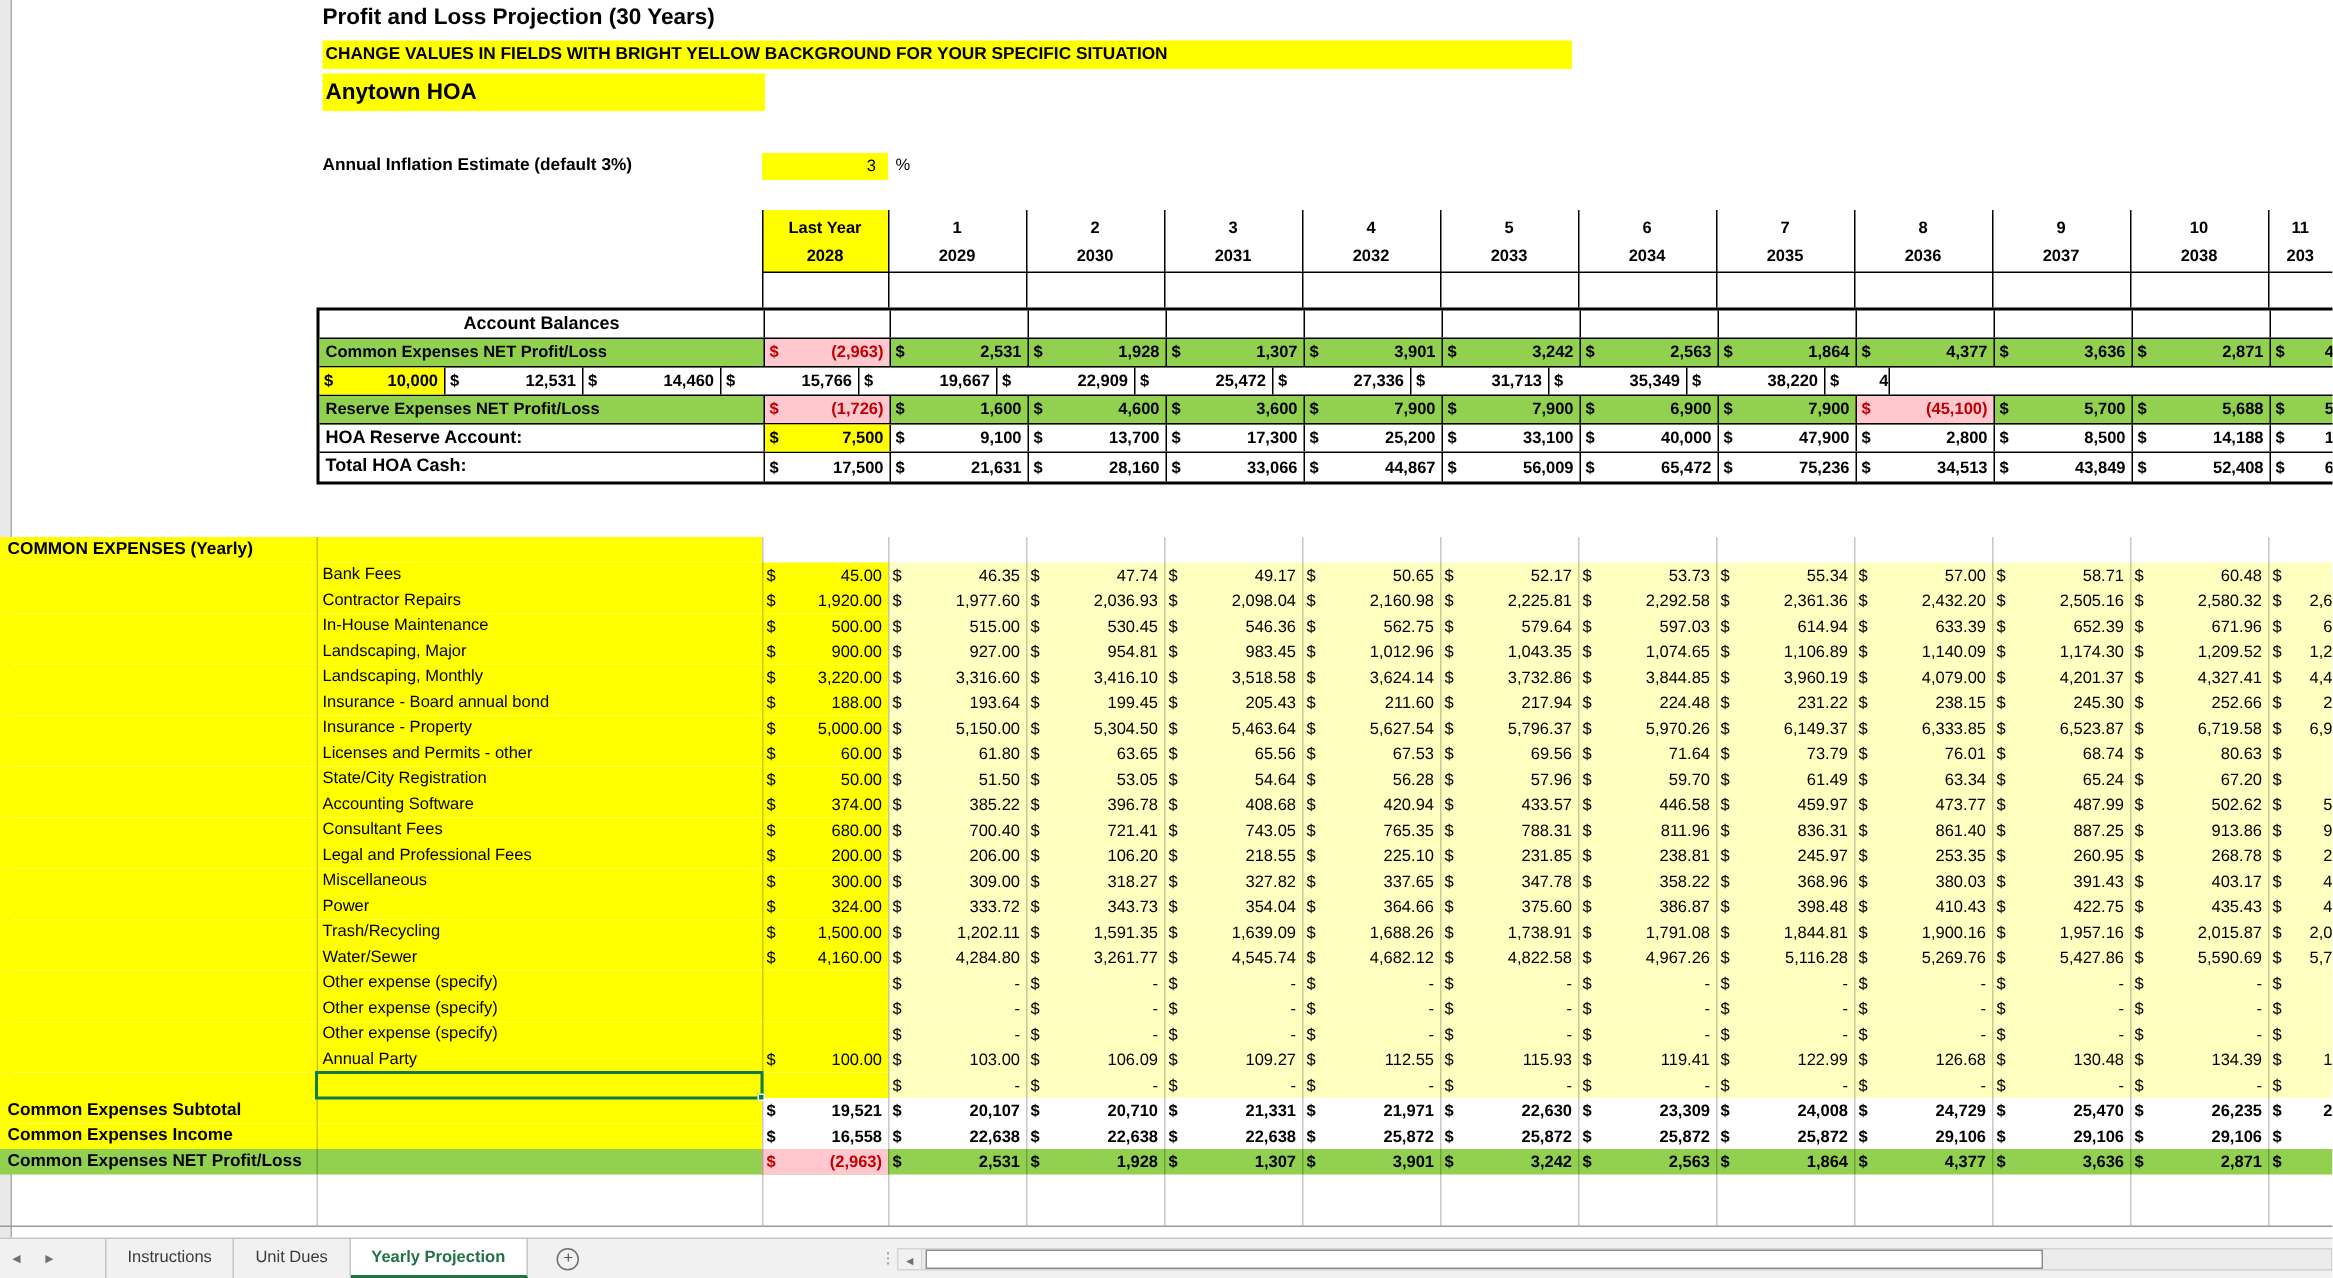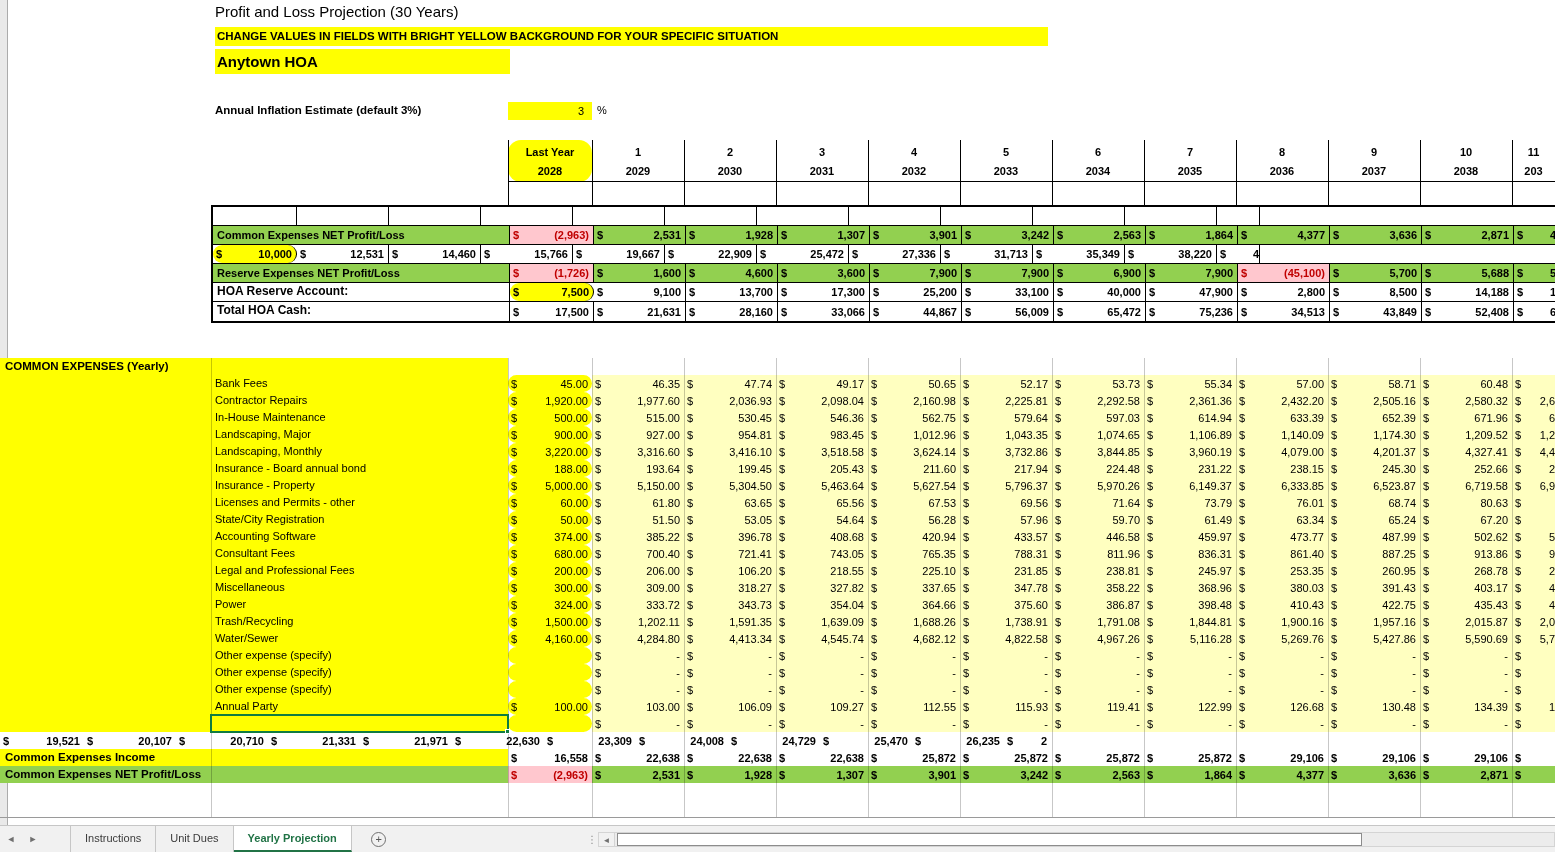--- a/index.html
+++ b/index.html
@@ -7,33 +7,33 @@
   body {
     position:relative; overflow:hidden; background:#fff; color:#000;
     font-family:"Liberation Sans", sans-serif; font-size:11px;
   }
   .abs { position:absolute; }
 
   
   #left-strip { left:0; top:0; width:8px; height:825px; background:#e9e9e9; border-right:1px solid #ababab; }
 
   
-  #title   { left:215px; top:3px;  font-size:15px; font-weight:normal; white-space:nowrap; }
+  #title   { left:215px; top:3px;  font-size:15px; font-weight:bold; white-space:nowrap; }
   #banner  { left:215px; top:27px; width:833px; height:19px; background:var(--by); font-weight:bold; font-size:11.5px; line-height:19px; padding-left:2px; white-space:nowrap; overflow:hidden; }
   #org     { left:215px; top:49px; width:295px; height:25px; background:var(--by); font-weight:bold; font-size:15px; line-height:25px; padding-left:2px; }
   #infl-label { left:215px; top:104px; font-weight:bold; font-size:11.5px; }
   #infl-cell  { left:508px; top:102px; width:84px; height:18px; background:var(--by); text-align:right; padding-right:8px; line-height:18px; }
   #infl-unit  { left:597px; top:104px; }
 
   
   #col-headers { left:0; top:140px; height:42px; display:flex; font-weight:bold; }
   .hspacer { width:508px; }
   .hcell   { height:42px; text-align:center; padding-top:3px; overflow:hidden; }
   .hcell span { display:block; line-height:19px; }
-  .ylwbg  { background:var(--by) !important;border-radius:13px; }
+  .ylwbg  { background:var(--by) !important; }
   .palebg { background:var(--py); }
   .whitebg{ background:#fff; }
 
   
   .vc { display:flex; justify-content:space-between; align-items:center;
         padding:0 4px 0 3px; overflow:hidden; white-space:nowrap; }
   .vc .n { margin-left:auto; }
   .neg { background:var(--nb) !important; color:var(--nt); }
 
   
@@ -148,20 +148,21 @@
       <span>10</span>
       <span>2038</span>
     </div>
     <div class="hcell" style="width: 43px;">
       <span>11</span>
       <span>203</span>
     </div>
   </div>
 <div id="balances" class="abs">
     <div class="brow">
+      <div class="blabel btitle">Account Balances</div>
       <div class="vc " style="width: 84px;"></div>
       <div class="vc " style="width: 92px;"></div>
       <div class="vc " style="width: 92px;"></div>
       <div class="vc " style="width: 92px;"></div>
       <div class="vc " style="width: 92px;"></div>
       <div class="vc " style="width: 92px;"></div>
       <div class="vc " style="width: 92px;"></div>
       <div class="vc " style="width: 92px;"></div>
       <div class="vc " style="width: 92px;"></div>
       <div class="vc " style="width: 92px;"></div>
@@ -1210,21 +1211,21 @@
       <div class="vc last ylwbg" style="width: 84px;">
         <div class="d">$</div>
         <div class="n">4,160.00</div>
       </div>
       <div class="vc year palebg" style="width: 92px;">
         <div class="d">$</div>
         <div class="n">4,284.80</div>
       </div>
       <div class="vc year palebg" style="width: 92px;">
         <div class="d">$</div>
-        <div class="n">4,413.34</div>
+        <div class="n">3,261.77</div>
       </div>
       <div class="vc year palebg" style="width: 92px;">
         <div class="d">$</div>
         <div class="n">4,545.74</div>
       </div>
       <div class="vc year palebg" style="width: 92px;">
         <div class="d">$</div>
         <div class="n">4,682.12</div>
       </div>
       <div class="vc year palebg" style="width: 92px;">
@@ -1494,20 +1495,21 @@
       </div>
       <div class="vc year palebg" style="width: 92px;">
         <div class="d">$</div>
         <div class="n">-</div>
       </div>
       <div class="vc cutc palebg">
         <div class="d">$</div>
       </div>
     </div>
     <div class="erow bold">
+      <div class="trow-label yel">Common Expenses Subtotal</div>
       <div class="vc whitebg" style="width: 84px;">
         <div class="d">$</div>
         <div class="n">19,521</div>
       </div>
       <div class="vc whitebg" style="width: 92px;">
         <div class="d">$</div>
         <div class="n">20,107</div>
       </div>
       <div class="vc whitebg" style="width: 92px;">
         <div class="d">$</div>

